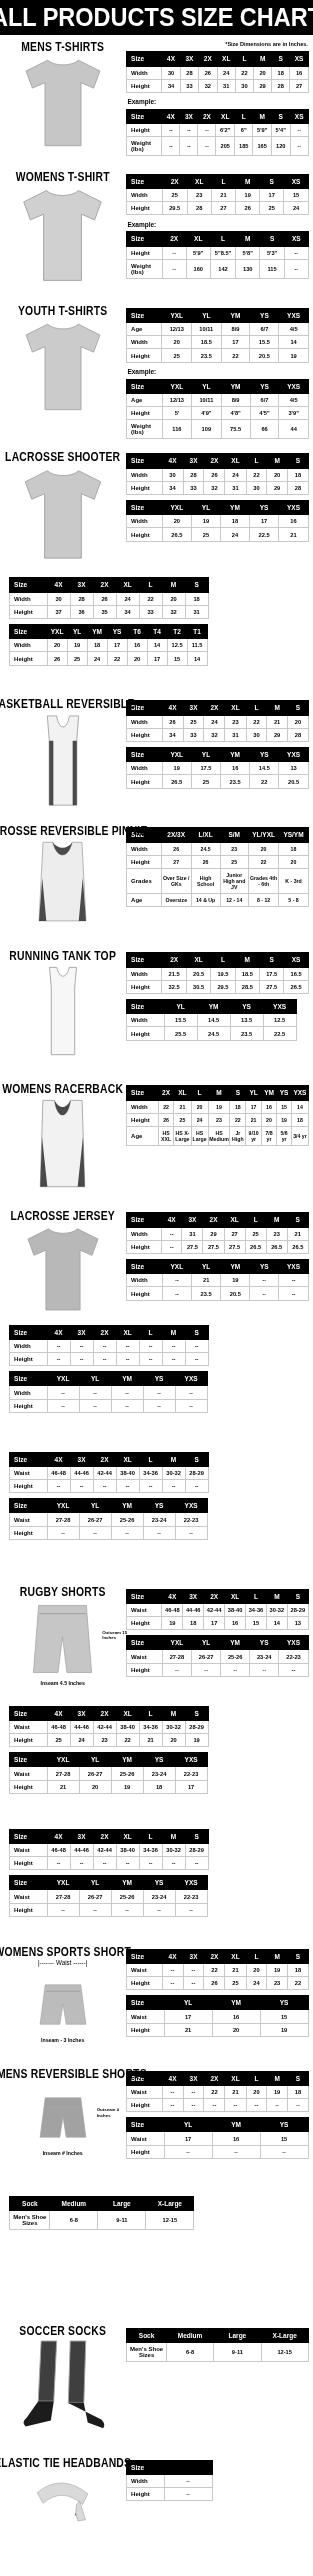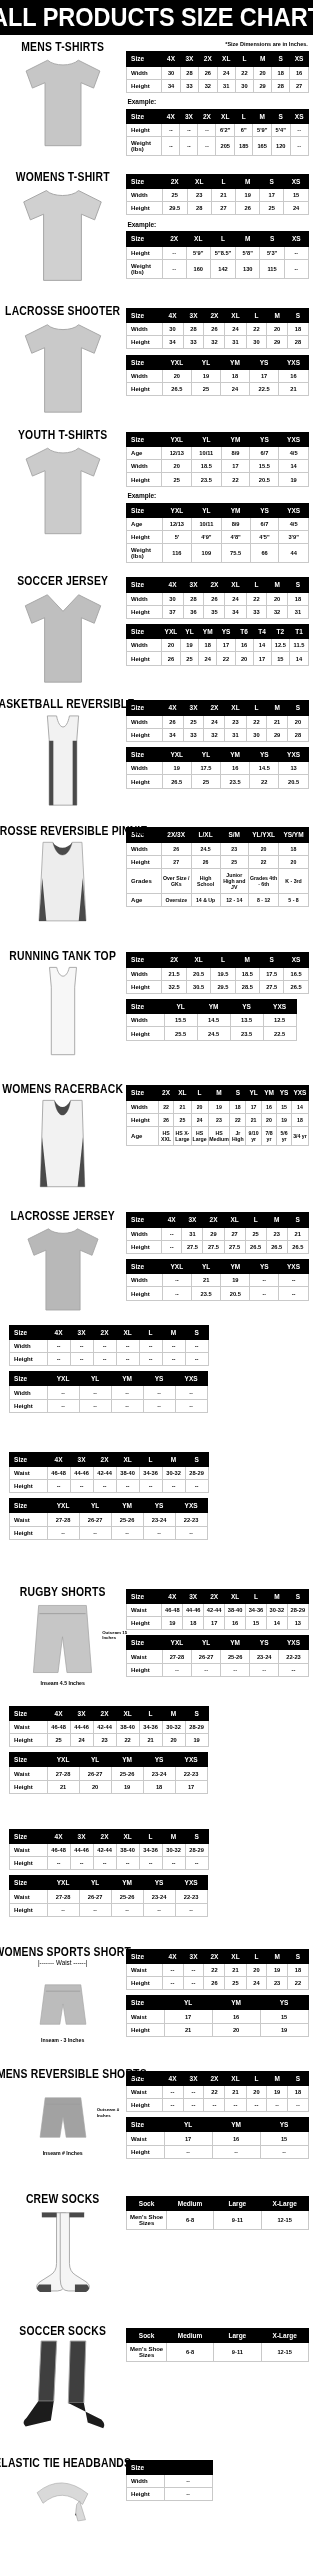--- a/index.html
+++ b/index.html
@@ -273,20 +273,109 @@
               <td>160</td>
               <td>142</td>
               <td>130</td>
               <td>115</td>
               <td>--</td>
             </tr>
           </tbody>
         </table>
       </div>
     </section>
+    <section class="section" style="min-height: 135px;">
+      <div class="leftcol">
+        <h2 class="sec-title">YOUTH  T-SHIRTS</h2>
+        <div class="figwrap">
+          <svg viewBox="0 0 100 110" width="90" height="99" class="prod cross" style="color: rgb(203, 203, 203);">
+            <use href="#sym-tee"></use>
+          </svg>
+        </div>
+      </div>
+      <div class="rightcol">
+        <table>
+          <thead>
+            <tr>
+              <th style="width: 32px;">Size</th>
+              <th style="width: 30px;">YXL</th>
+              <th style="width: 30px;">YL</th>
+              <th style="width: 30px;">YM</th>
+              <th style="width: 30px;">YS</th>
+              <th style="width: 30px;">YXS</th>
+            </tr>
+          </thead>
+          <tbody>
+            <tr>
+              <th>Age</th>
+              <td>12/13</td>
+              <td>10/11</td>
+              <td>8/9</td>
+              <td>6/7</td>
+              <td>4/5</td>
+            </tr>
+            <tr>
+              <th>Width</th>
+              <td>20</td>
+              <td>18.5</td>
+              <td>17</td>
+              <td>15.5</td>
+              <td>14</td>
+            </tr>
+            <tr>
+              <th>Height</th>
+              <td>25</td>
+              <td>23.5</td>
+              <td>22</td>
+              <td>20.5</td>
+              <td>19</td>
+            </tr>
+          </tbody>
+        </table>
+        <div class="example">Example:</div>
+        <table>
+          <thead>
+            <tr>
+              <th style="width: 32px;">Size</th>
+              <th style="width: 30px;">YXL</th>
+              <th style="width: 30px;">YL</th>
+              <th style="width: 30px;">YM</th>
+              <th style="width: 30px;">YS</th>
+              <th style="width: 30px;">YXS</th>
+            </tr>
+          </thead>
+          <tbody>
+            <tr>
+              <th>Age</th>
+              <td>12/13</td>
+              <td>10/11</td>
+              <td>8/9</td>
+              <td>6/7</td>
+              <td>4/5</td>
+            </tr>
+            <tr>
+              <th>Height</th>
+              <td>5'</td>
+              <td>4'9"</td>
+              <td>4'8"</td>
+              <td>4'5"</td>
+              <td>3'9"</td>
+            </tr>
+            <tr>
+              <th>Weight (lbs)</th>
+              <td>116</td>
+              <td>109</td>
+              <td>75.5</td>
+              <td>66</td>
+              <td>44</td>
+            </tr>
+          </tbody>
+        </table>
+      </div>
+    </section>
     <section class="section" style="min-height: 124px;">
       <div class="leftcol">
         <h2 class="sec-title">LACROSSE  SHOOTER</h2>
         <div class="figwrap">
           <svg viewBox="0 0 100 110" width="92" height="102" class="prod" style="color: rgb(201, 201, 201);">
             <use href="#sym-tee"></use>
           </svg>
         </div>
       </div>
       <div class="rightcol">
@@ -351,118 +440,21 @@
               <td>26.5</td>
               <td>25</td>
               <td>24</td>
               <td>22.5</td>
               <td>21</td>
             </tr>
           </tbody>
         </table>
       </div>
     </section>
-    <section class="section" style="min-height: 135px;">
-      <div class="leftcol">
-        <h2 class="sec-title">YOUTH  T-SHIRTS</h2>
-        <div class="figwrap">
-          <svg viewBox="0 0 100 110" width="90" height="99" class="prod cross" style="color: rgb(203, 203, 203);">
-            <use href="#sym-tee"></use>
-          </svg>
-        </div>
-      </div>
-      <div class="rightcol">
-        <table>
-          <thead>
-            <tr>
-              <th style="width: 32px;">Size</th>
-              <th style="width: 30px;">YXL</th>
-              <th style="width: 30px;">YL</th>
-              <th style="width: 30px;">YM</th>
-              <th style="width: 30px;">YS</th>
-              <th style="width: 30px;">YXS</th>
-            </tr>
-          </thead>
-          <tbody>
-            <tr>
-              <th>Age</th>
-              <td>12/13</td>
-              <td>10/11</td>
-              <td>8/9</td>
-              <td>6/7</td>
-              <td>4/5</td>
-            </tr>
-            <tr>
-              <th>Width</th>
-              <td>20</td>
-              <td>18.5</td>
-              <td>17</td>
-              <td>15.5</td>
-              <td>14</td>
-            </tr>
-            <tr>
-              <th>Height</th>
-              <td>25</td>
-              <td>23.5</td>
-              <td>22</td>
-              <td>20.5</td>
-              <td>19</td>
-            </tr>
-          </tbody>
-        </table>
-        <div class="example">Example:</div>
-        <table>
-          <thead>
-            <tr>
-              <th style="width: 32px;">Size</th>
-              <th style="width: 30px;">YXL</th>
-              <th style="width: 30px;">YL</th>
-              <th style="width: 30px;">YM</th>
-              <th style="width: 30px;">YS</th>
-              <th style="width: 30px;">YXS</th>
-            </tr>
-          </thead>
-          <tbody>
-            <tr>
-              <th>Age</th>
-              <td>12/13</td>
-              <td>10/11</td>
-              <td>8/9</td>
-              <td>6/7</td>
-              <td>4/5</td>
-            </tr>
-            <tr>
-              <th>Height</th>
-              <td>5'</td>
-              <td>4'9"</td>
-              <td>4'8"</td>
-              <td>4'5"</td>
-              <td>3'9"</td>
-            </tr>
-            <tr>
-              <th>Weight (lbs)</th>
-              <td>116</td>
-              <td>109</td>
-              <td>75.5</td>
-              <td>66</td>
-              <td>44</td>
-            </tr>
-          </tbody>
-        </table>
-      </div>
-    </section>
     <section class="section" style="min-height: 123px;">
-      <div class="leftcol">
-        <h2 class="sec-title">SOCCER  JERSEY</h2>
-        <div class="figwrap">
-          <svg viewBox="0 0 100 110" width="92" height="102" class="prod" style="color: rgb(191, 191, 191);">
-            <use href="#sym-vtee"></use>
-          </svg>
-        </div>
-      </div>
       <div class="rightcol">
         <table>
           <thead>
             <tr>
               <th style="width: 32px;">Size</th>
               <th style="width: 21px;">4X</th>
               <th style="width: 21px;">3X</th>
               <th style="width: 21px;">2X</th>
               <th style="width: 21px;">XL</th>
               <th style="width: 21px;">L</th>
@@ -1388,28 +1380,20 @@
               <th>Height</th>
               <td>--</td>
               <td>--</td>
               <td>--</td>
             </tr>
           </tbody>
         </table>
       </div>
     </section>
     <section class="section" style="min-height: 132px;">
-      <div class="leftcol">
-        <h2 class="sec-title">CREW  SOCKS</h2>
-        <div class="figwrap">
-          <svg viewBox="0 0 100 110" width="92" height="102" class="prod" style="color: rgb(245, 245, 245);">
-            <use href="#sym-socks"></use>
-          </svg>
-        </div>
-      </div>
       <div class="rightcol">
         <table class="center-label ">
           <thead>
             <tr>
               <th style="width: 38px;">Sock</th>
               <th style="width: 46px;">Medium</th>
               <th style="width: 46px;">Large</th>
               <th style="width: 46px;">X-Large</th>
             </tr>
           </thead>

